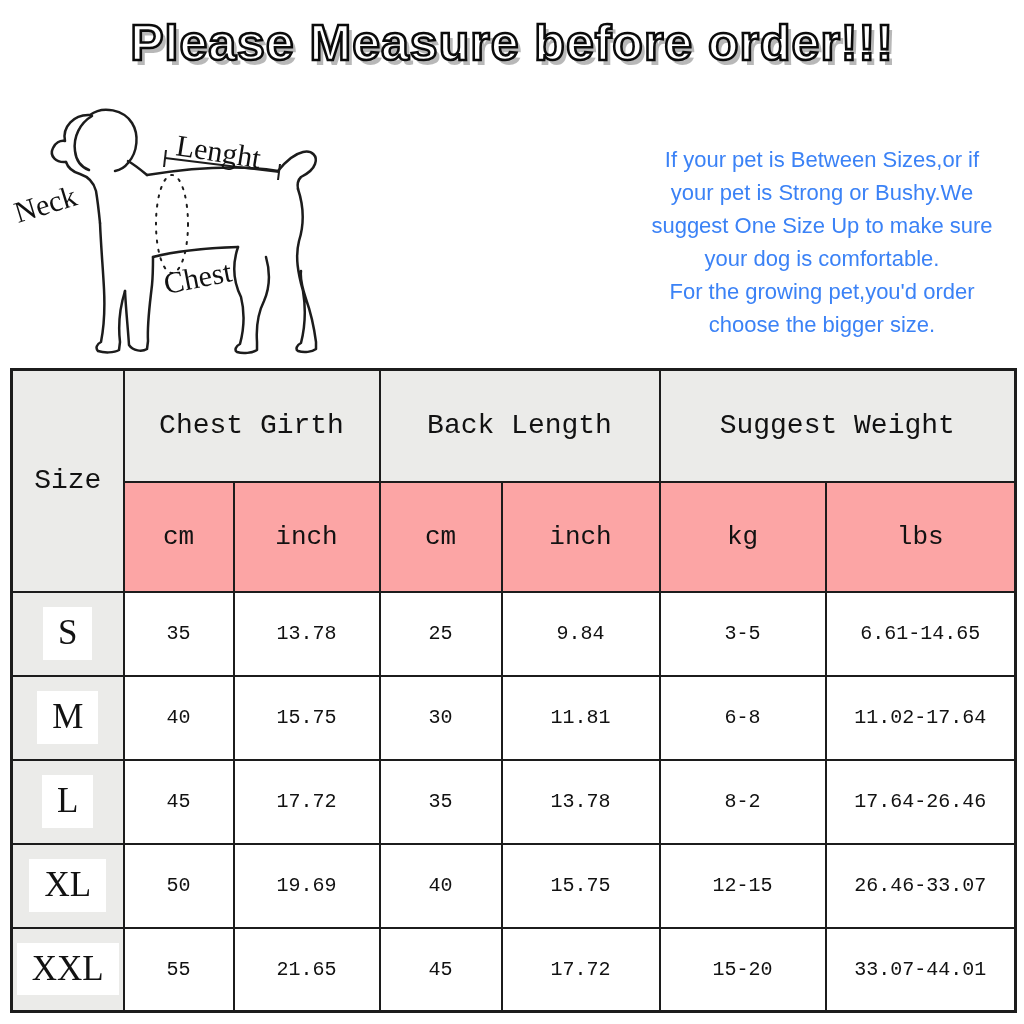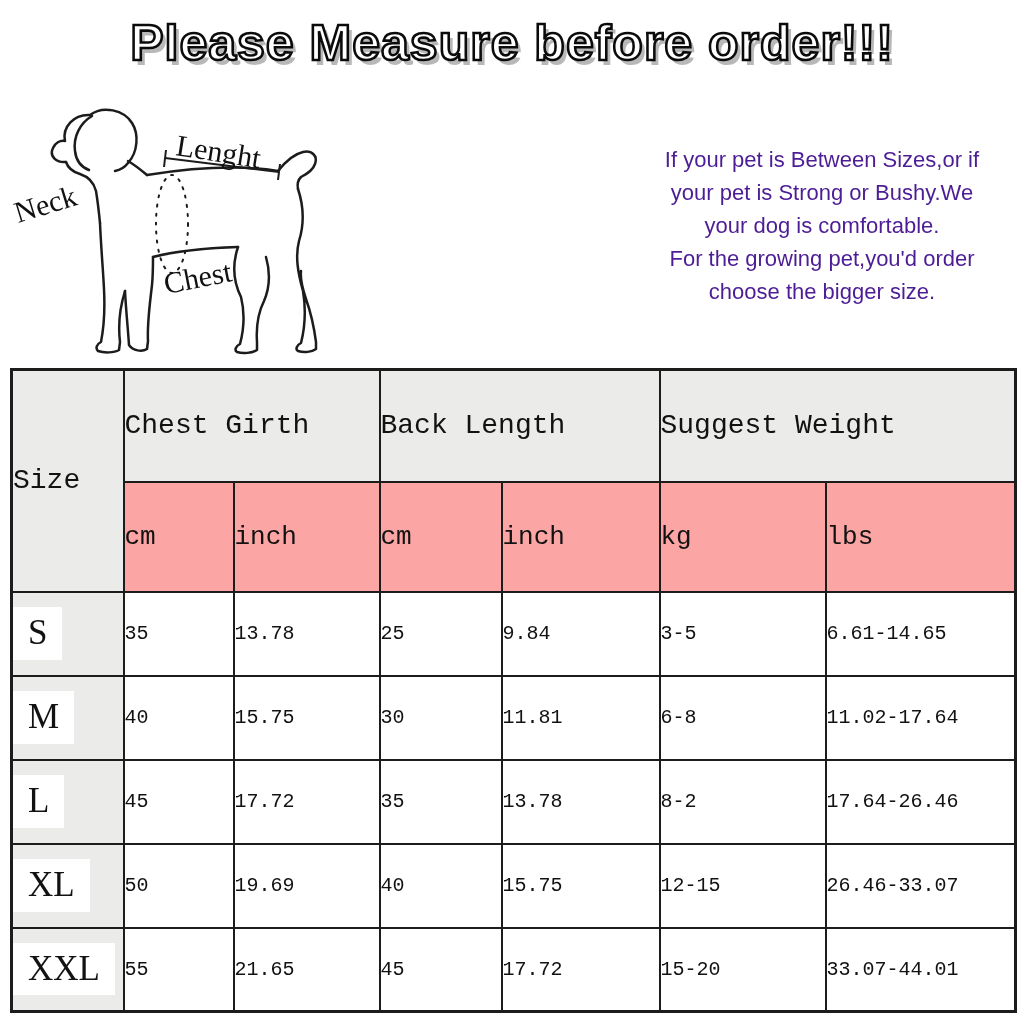--- a/index.html
+++ b/index.html
@@ -18,32 +18,32 @@
     white-space:nowrap;
   }
   
   .dog-figure { position:absolute; left:0px; top:98px; width:360px; height:272px; }
   .dog-figure path, .dog-figure line, .dog-figure ellipse { fill:none; stroke:#1c1c1c; }
   .dog-figure text { fill:#111; font-family:"Liberation Serif", serif; font-size:30px; }
   
   .note {
     position:absolute; left:622px; top:143px; width:400px;
     text-align:center; font-size:22px; line-height:33px;
-    color:#4c1d95; font-weight:500;
+    color:#3b82f6; font-weight:500;
   }
   
   .size-table {
     position:absolute; left:10px; top:368px;
     width:1004px; height:642px;
     border-collapse:collapse; table-layout:fixed;
     border:3px solid #1c1c1c;
     font-family:"Liberation Mono", monospace; color:#121212;
   }
   .size-table td {
-    border:2px solid #1c1c1c; text-align:left; vertical-align:middle;
+    border:2px solid #1c1c1c; text-align:center; vertical-align:middle;
     overflow:hidden; white-space:nowrap;
   }
   .hdr { background:#ebebe9; font-size:28px; }
   .sub { background:#fca5a5; font-size:26px; }
   .size-col { background:#ebebe9; }
   .val { background:#ffffff; font-size:20px; }
   .r-head1 { height:112px; }
   .r-head2 { height:110px; }
   .r-data  { height:84px; }
   .size-box {
@@ -81,20 +81,21 @@
     <line x1="280" y1="65" x2="278" y2="81" stroke-width="2"></line>
 
     <text x="175" y="56" transform="rotate(9 175 56)">Lenght</text>
     <text x="18" y="124" transform="rotate(-17 18 124)">Neck</text>
     <text x="166" y="195" transform="rotate(-11 166 195)">Chest</text>
   </svg>
 
   <div class="note">
     <div>If your pet is Between Sizes,or if</div>
     <div>your pet is Strong or Bushy.We</div>
+    <div>suggest One Size Up to make sure</div>
     <div>your dog is comfortable.</div>
     <div>For the growing pet,you'd order</div>
     <div>choose the bigger size.</div>
   </div>
 
   <table class="size-table">
     <colgroup>
       <col style="width:112px">
         <col style="width:110px">
         <col style="width:146px">

